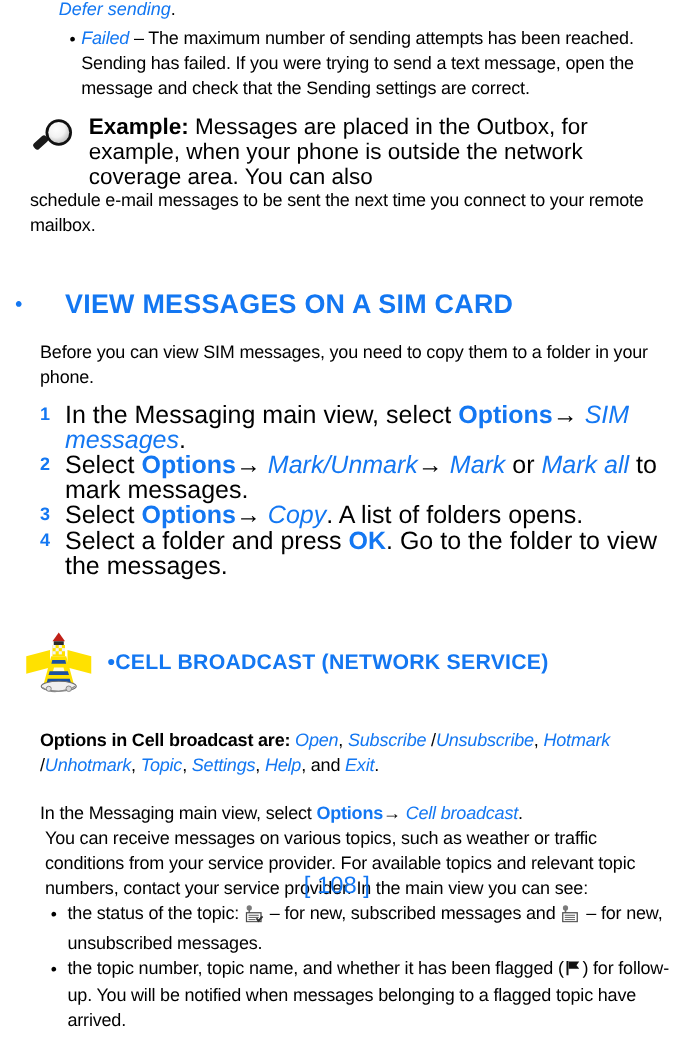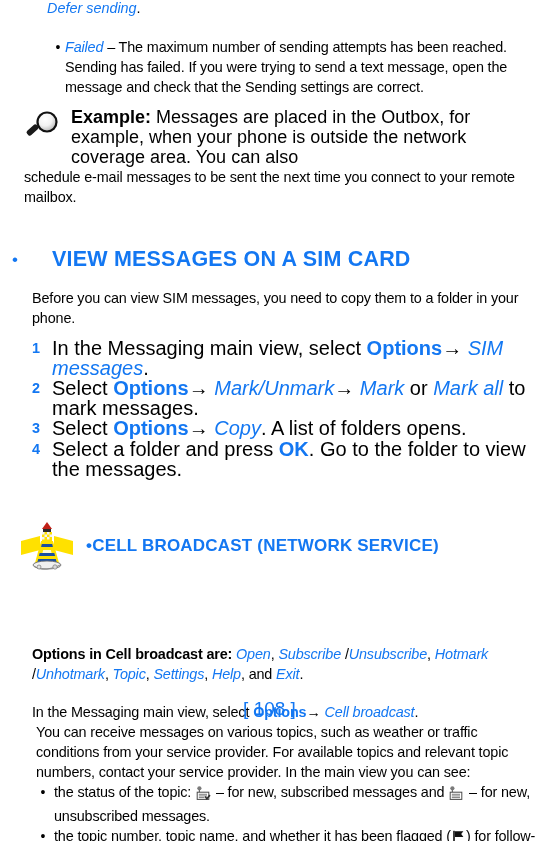--- a/index.html
+++ b/index.html
@@ -14,21 +14,21 @@
     font-family: "Liberation Sans", sans-serif;
     color: #000000;
     overflow: hidden;
   }
   .page {
     position: absolute;
     left: 0; top: 0;
     width: 551px;
     height: 728px;
     box-sizing: border-box;
-    padding: 16px 8px 0 8px;
+    padding: 0 8px 0 8px;
   }
   .bluei  { color: #1377F2; font-style: italic; }
   .b      { font-weight: bold; }
   .bb     { color: #1377F2; font-weight: bold; }
 
   
   .para {
     font-size: 14.4px;
     line-height: 20.2px;
     letter-spacing: -0.15px;
@@ -288,21 +288,21 @@
         <circle cx="36" cy="48" r="2.2" fill="#D8D8D8" stroke="#7A7A7A" stroke-width="0.7"></circle>
       </svg>
     </div>
     <div class="chapter-h">
       <span>•</span><span>CELL BROADCAST (NETWORK SERVICE)</span>
     </div>
   </div>
 
   <div class="spacer-lg"></div>
 
-  <div class="para" style="margin-left:24px;margin-right:6px;margin-top:45px;">
+  <div class="para" style="margin-left:24px;margin-right:6px;">
     <span class="b">Options in Cell broadcast are: </span><span class="bluei">Open</span><span>, </span><span class="bluei">Subscribe</span><span> /</span><span class="bluei">Unsubscribe</span><span>, </span><span class="bluei">Hotmark</span><span> /</span><span class="bluei">Unhotmark</span><span>, </span><span class="bluei">Topic</span><span>, </span><span class="bluei">Settings</span><span>, </span><span class="bluei">Help</span><span>, and </span><span class="bluei">Exit</span><span>.</span>
   </div>
 
   <div class="spacer-md"></div>
 
   <div class="para" style="margin-left:24px;">
     <span>In the Messaging main view, select </span><span class="bb">Options</span><span class="b">→ </span><span class="bluei">Cell broadcast</span><span>.</span>
   </div>
 
   <div class="para" style="margin-left:28px;margin-right:8px;">

